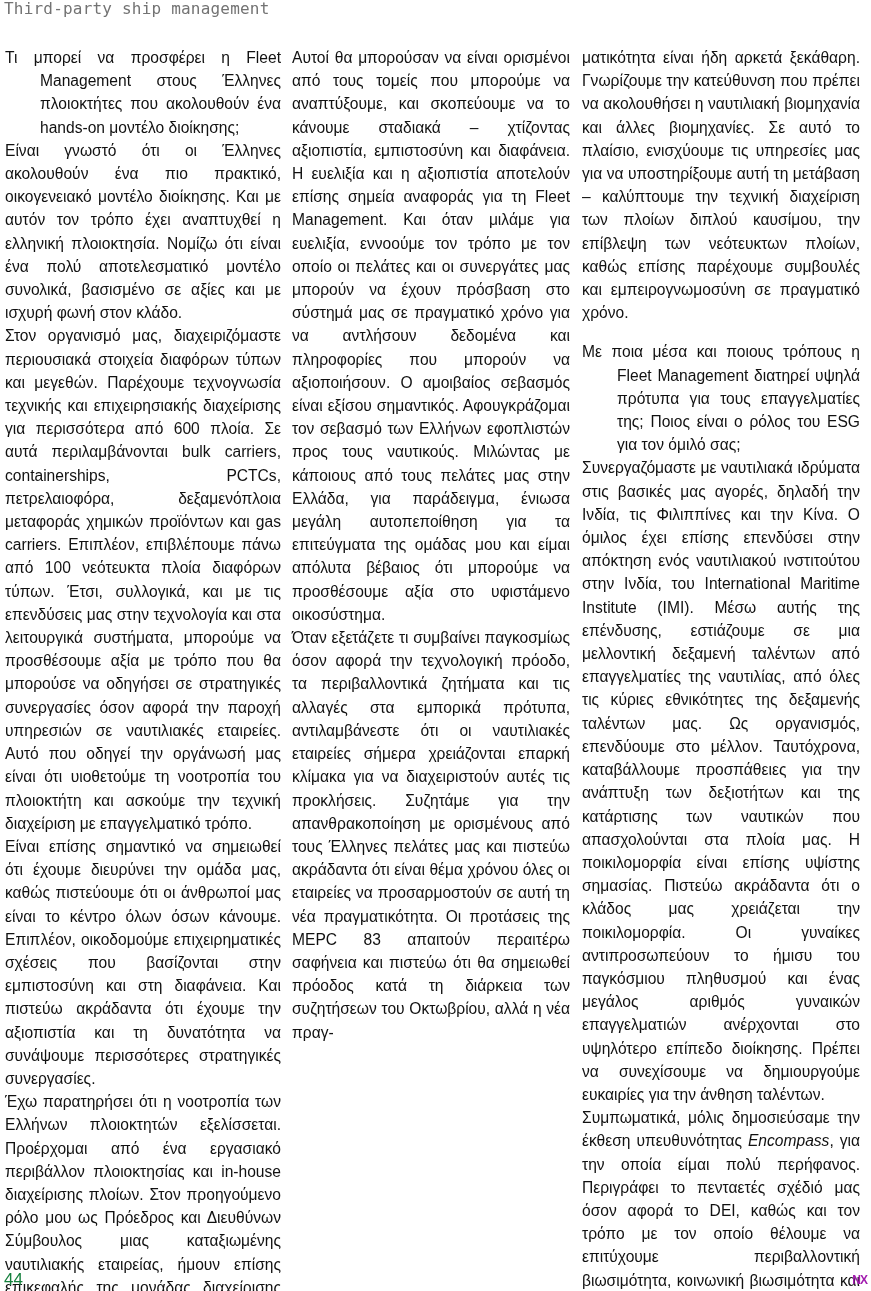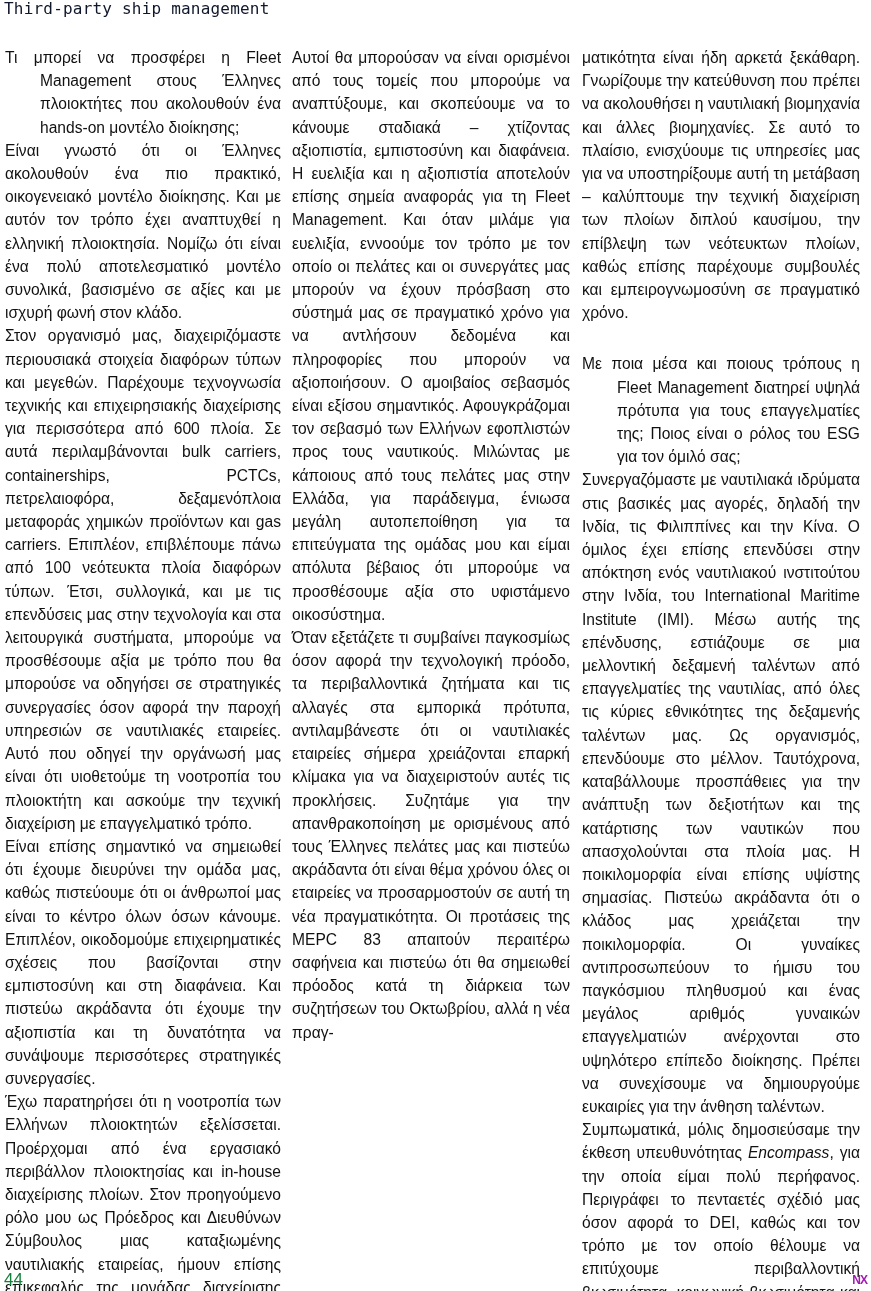--- a/index.html
+++ b/index.html
@@ -4,39 +4,39 @@
 <style>
   html, body { margin: 0; padding: 0; background: #ffffff; }
   body {
     width: 871px; height: 1291px; position: relative; overflow: hidden;
     color: #111111;
     font-family: "Liberation Sans", "DejaVu Sans", sans-serif;
   }
   .running-head {
     position: absolute; left: 4px; top: 0px;
     font-family: "DejaVu Sans Mono", "Liberation Mono", monospace;
-    font-size: 16px; line-height: 18px; color: #0f172a;
+    font-size: 16px; line-height: 18px; color: #737373;
     letter-spacing: 0.2px;
   }
   .col {
     position: absolute; top: 46px;
     width: 276px;
     font-size: 15.6px; line-height: 23.2px;
     text-align: justify;
     hyphens: manual;
   }
   .col1 { left: 5px; }
   .col2 { left: 292px; width: 278px; }
   .col3 { left: 582px; width: 278px; }
   .col p { margin: 0; }
   .q {
     font-weight: normal; margin: 0;
     padding-left: 35px; text-indent: -35px;
   }
-  .q.gap-before { margin-top: 28px; }
+  .q.gap-before { margin-top: 16px; }
   em { }
   .folio {
     position: absolute; left: 4px; top: 1271px;
     font-size: 17px; line-height: 18px; color: #15803d;
   }
   .brand {
     position: absolute; right: 4px; top: 1271px;
     font-size: 12px; line-height: 18px; font-weight: bold; color: #a21caf;
     letter-spacing: -1px;
   }

